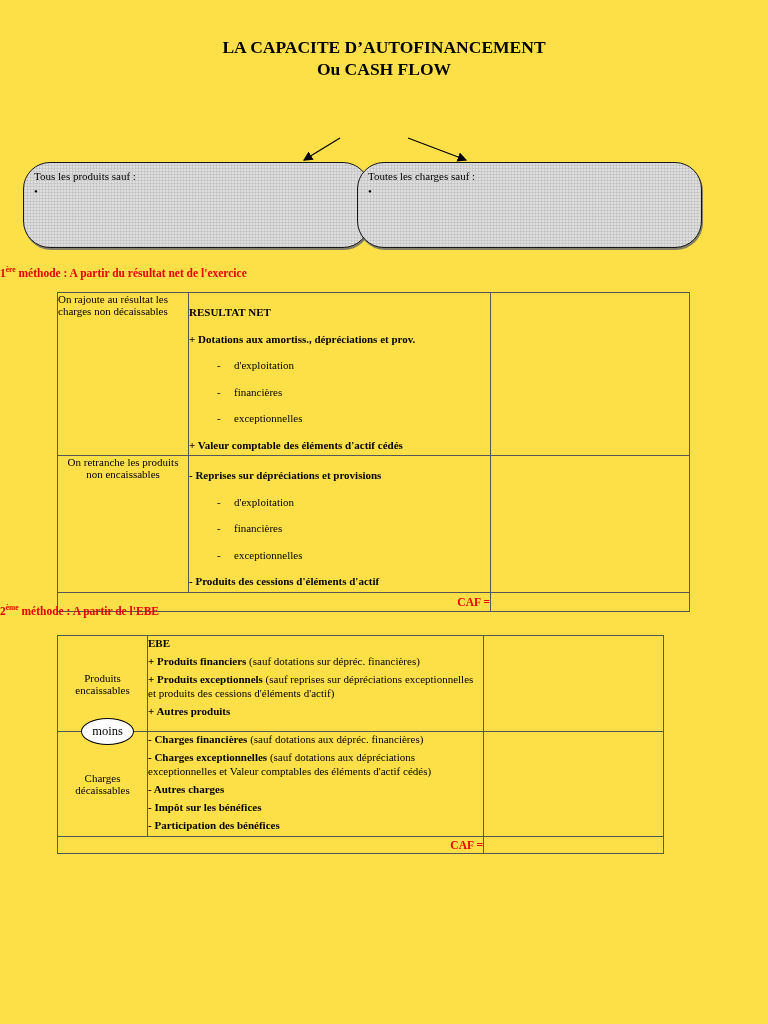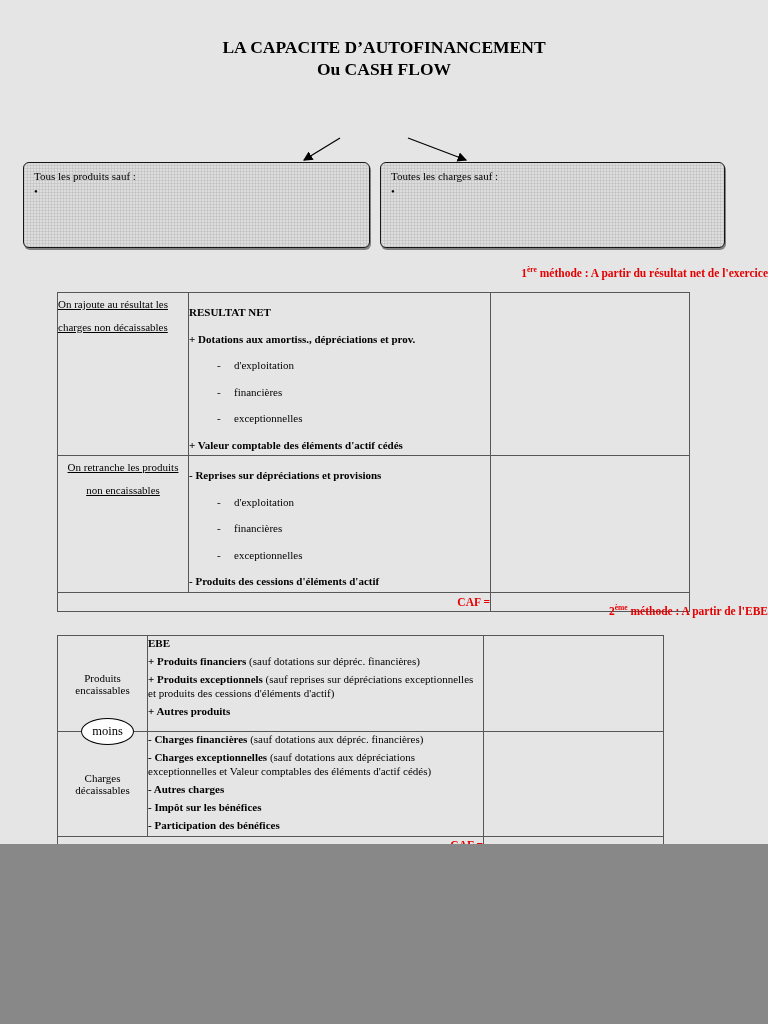--- a/index.html
+++ b/index.html
@@ -1,60 +1,60 @@
 <!DOCTYPE html>
 <html><head>
 <meta charset="utf-8">
 <style>
   * { box-sizing: border-box; }
   html,body { margin:0; padding:0; background:#888; }
   .page {
-    position:relative; width:768px; height:844px; margin:0 auto;
-    background:#e5e5e5; overflow:hidden;
+    position:relative; width:768px; height:1024px; margin:0 auto;
+    background:#fde047; overflow:hidden;
     font-family:"Liberation Serif", serif; color:#000;
   }
   .title {
     position:absolute; top:36px; left:0; width:768px;
     text-align:center; font-weight:bold; font-size:17.5px; line-height:22px;
   }
   .formula-box {
     position:absolute; left:148px; top:117px; width:521px; height:23px;
     border:1.4px solid #2e2e2e; box-shadow:2px 2px 0 #9a9a9a;
     display:flex; align-items:center; justify-content:center;
     font-weight:bold; font-size:11.5px; background:#fff;
   }
   .arrows { position:absolute; left:280px; top:136px; width:210px; height:30px; }
   .graybox {
     position:absolute; top:162px; height:86px;
-    border:1.6px solid #161616; border-radius:6px;
+    border:1.6px solid #161616; border-radius:27px;
     background-color:#dddddd;
     background-image:
       repeating-linear-gradient(0deg, rgba(0,0,0,0.07) 0 1px, transparent 1px 3px),
       repeating-linear-gradient(90deg, rgba(0,0,0,0.07) 0 1px, transparent 1px 3px);
     box-shadow:1px 2px 0 rgba(110,110,110,0.85);
     padding:6px 10px; font-size:11px; line-height:14px;
   }
   .graybox-left  { left:23px;  width:347px; }
-  .graybox-right { left:380px; width:345px; }
+  .graybox-right { left:357px; width:345px; }
   .graybox .bullet { margin-top:1px; font-size:11px; }
   .mheading {
-    position:absolute; left:0; width:768px; text-align:right;
+    position:absolute; left:0; width:768px; text-align:left;
     color:#e60000; font-weight:bold; font-size:11.5px;
   }
   .mheading sup { font-size:7.5px; vertical-align:super; line-height:0; }
   .mheading-1 { top:267px; }
   .mheading-2 { top:605px; }
   table.sheet {
     position:absolute; border-collapse:collapse; table-layout:fixed;
     font-size:11px;
   }
   table.sheet td { border:1.5px solid #575757; padding:0; }
   .table-1 { left:57px;  top:292px; width:632px; }
   .table-2 { left:57px;  top:635px; width:606px; }
-  td.label-cell { vertical-align:top; padding:9px 6px 2px 8px; line-height:23px;text-decoration:underline; }
+  td.label-cell { vertical-align:top; padding:9px 6px 2px 8px; line-height:12px; }
   td.label-left   { text-align:left; }
   td.label-center { text-align:center; padding-top:14px; }
   td.label-mid    { vertical-align:middle; text-align:center; padding:2px 4px; line-height:12px; }
   td.content-cell { vertical-align:top; padding:3px 4px 2px 6px; }
   .content-cell p { margin:12px 0 3px 0; line-height:14.5px; }
   .table-2 .content-cell p { margin:0 0 4px 0; line-height:14px; }
   .b { font-weight:bold; }
   .sub { padding-left:28px; }
   .sub .dash { display:inline-block; width:17px; }
   td.caf-cell {

